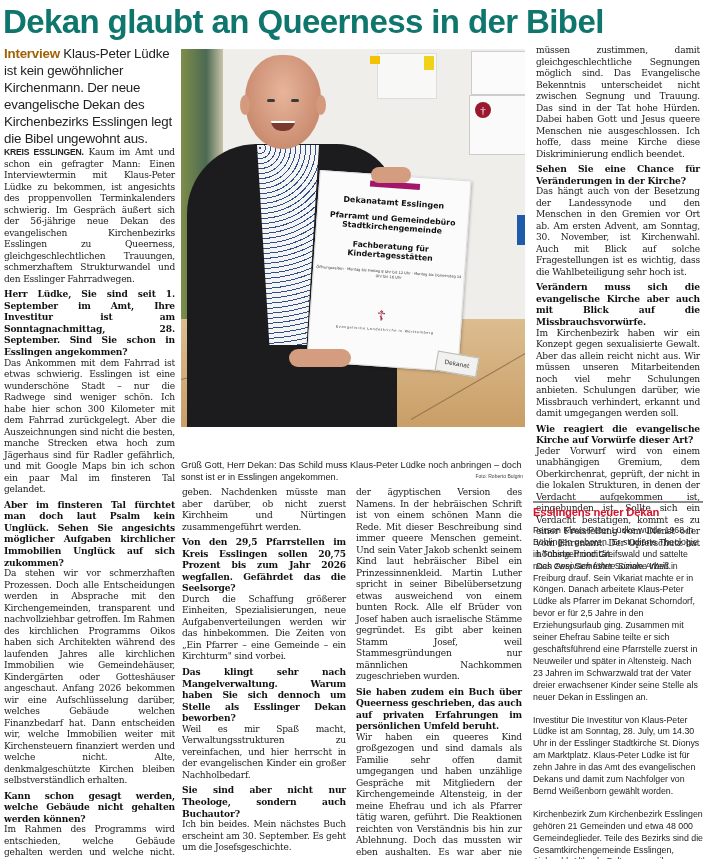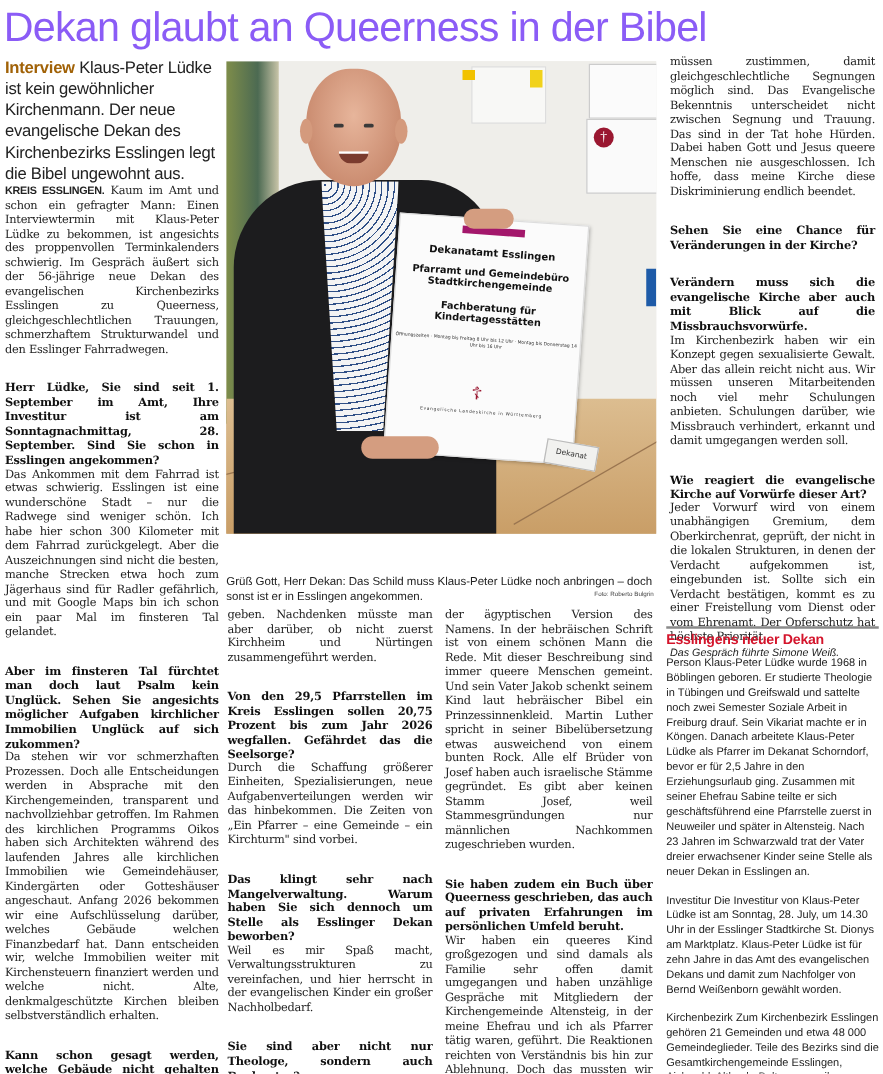--- a/index.html
+++ b/index.html
@@ -1,24 +1,24 @@
 <!DOCTYPE html>
 <html><head>
 <meta charset="utf-8">
 <style>
   html, body { margin: 0; padding: 0; background: #ffffff; }
   body { width: 706px; height: 859px; overflow: hidden; position: relative; color: #1a1a1a; }
   .headline {
     position: absolute; left: 3px; top: 0px; width: 700px; height: 44px;
-    font-family: "Liberation Sans", sans-serif; font-weight: normal; font-size: 33px;
-    letter-spacing: -0.6px; line-height: 44px; color: #8b5cf6; white-space: nowrap;
+    font-family: "Liberation Sans", sans-serif; font-weight: bold; font-size: 33px;
+    letter-spacing: -0.6px; line-height: 44px; color: #0f766e; white-space: nowrap;
   }
   .col { position: absolute; font-family: "DejaVu Serif", serif; font-size: 9.1px; line-height: 11.5px; color: #222; }
   .col p { margin: 0; text-align: justify; hyphens: manual; }
-  .col .q { font-weight: bold; margin-top: 19px; color: #111; line-height: 11.6px; letter-spacing: -0.15px; }
+  .col .q { font-weight: bold; margin-top: 3px; color: #111; line-height: 11.6px; letter-spacing: -0.15px; }
   .col .a { letter-spacing: -0.2px; }
   .lead {
     font-family: "Liberation Sans", sans-serif; font-size: 13.3px; line-height: 17px; color: #222;
     margin: 0 0 10px 0; letter-spacing: -0.2px;
   }
   .lead .kicker { color: #a16207; font-weight: bold; }
   .intro .dateline { font-family: "Liberation Sans", sans-serif; font-weight: bold; font-size: 8.6px; }
   #col1 { left: 4px; top: 45px; width: 171px; }
   #col2 { left: 182px; top: 487px; width: 164px; }
   #col3 { left: 356px; top: 487px; width: 166px; }
@@ -153,20 +153,21 @@
 <div class="col" id="col3">
   <p class="a">der ägyptischen Version des Namens. In der hebräischen Schrift ist von einem schönen Mann die Rede. Mit dieser Beschreibung sind immer queere Menschen gemeint. Und sein Vater Jakob schenkt seinem Kind laut hebräischer Bibel ein Prinzessinnenkleid. Martin Luther spricht in seiner Bibelübersetzung etwas ausweichend von einem bunten Rock. Alle elf Brüder von Josef haben auch israelische Stämme gegründet. Es gibt aber keinen Stamm Josef, weil Stammesgründungen nur männlichen Nachkommen zugeschrieben wurden.</p>
   <p class="q">Sie haben zudem ein Buch über Queerness geschrieben, das auch auf privaten Erfahrungen im persönlichen Umfeld beruht.</p>
   <p class="a">Wir haben ein queeres Kind großgezogen und sind damals als Familie sehr offen damit umgegangen und haben unzählige Gespräche mit Mitgliedern der Kirchengemeinde Altensteig, in der meine Ehefrau und ich als Pfarrer tätig waren, geführt. Die Reaktionen reichten von Verständnis bis hin zur Ablehnung. Doch das mussten wir eben aushalten. Es war aber nie schwer, zu unserem Kind zu stehen.</p>
 
 </div>
 
 <div class="col" id="col4">
   <p class="a">müssen zustimmen, damit gleichgeschlechtliche Segnungen möglich sind. Das Evangelische Bekenntnis unterscheidet nicht zwischen Segnung und Trauung. Das sind in der Tat hohe Hürden. Dabei haben Gott und Jesus queere Menschen nie ausgeschlossen. Ich hoffe, dass meine Kirche diese Diskriminierung endlich beendet.</p>
   <p class="q">Sehen Sie eine Chance für Veränderungen in der Kirche?</p>
+  <p class="a">Das hängt auch von der Besetzung der Landessynode und den Menschen in den Gremien vor Ort ab. Am ersten Advent, am Sonntag, 30. November, ist Kirchenwahl. Auch mit Blick auf solche Fragestellungen ist es wichtig, dass die Wahlbeteiligung sehr hoch ist.</p>
   <p class="q">Verändern muss sich die evangelische Kirche aber auch mit Blick auf die Missbrauchsvorwürfe.</p>
   <p class="a">Im Kirchenbezirk haben wir ein Konzept gegen sexualisierte Gewalt. Aber das allein reicht nicht aus. Wir müssen unseren Mitarbeitenden noch viel mehr Schulungen anbieten. Schulungen darüber, wie Missbrauch verhindert, erkannt und damit umgegangen werden soll.</p>
   <p class="q">Wie reagiert die evangelische Kirche auf Vorwürfe dieser Art?</p>
   <p class="a">Jeder Vorwurf wird von einem unabhängigen Gremium, dem Oberkirchenrat, geprüft, der nicht in die lokalen Strukturen, in denen der Verdacht aufgekommen ist, eingebunden ist. Sollte sich ein Verdacht bestätigen, kommt es zu einer Freistellung vom Dienst oder vom Ehrenamt. Der Opferschutz hat höchste Priorität.</p>
   <p class="signoff">Das Gespräch führte Simone Weiß.</p>
 </div>
 
 <div class="box">
   <h3>Esslingens neuer Dekan</h3>
   <p><b>Person</b> <span>Klaus-Peter Lüdke wurde 1968 in Böblingen geboren. Er studierte Theologie in Tübingen und Greifswald und sattelte noch zwei Semester Soziale Arbeit in Freiburg drauf. Sein Vikariat machte er in Köngen. Danach arbeitete Klaus-Peter Lüdke als Pfarrer im Dekanat Schorndorf, bevor er für 2,5 Jahre in den Erziehungsurlaub ging. Zusammen mit seiner Ehefrau Sabine teilte er sich geschäftsführend eine Pfarrstelle zuerst in Neuweiler und später in Altensteig. Nach 23 Jahren im Schwarzwald trat der Vater dreier erwachsener Kinder seine Stelle als neuer Dekan in Esslingen an.</span></p>

